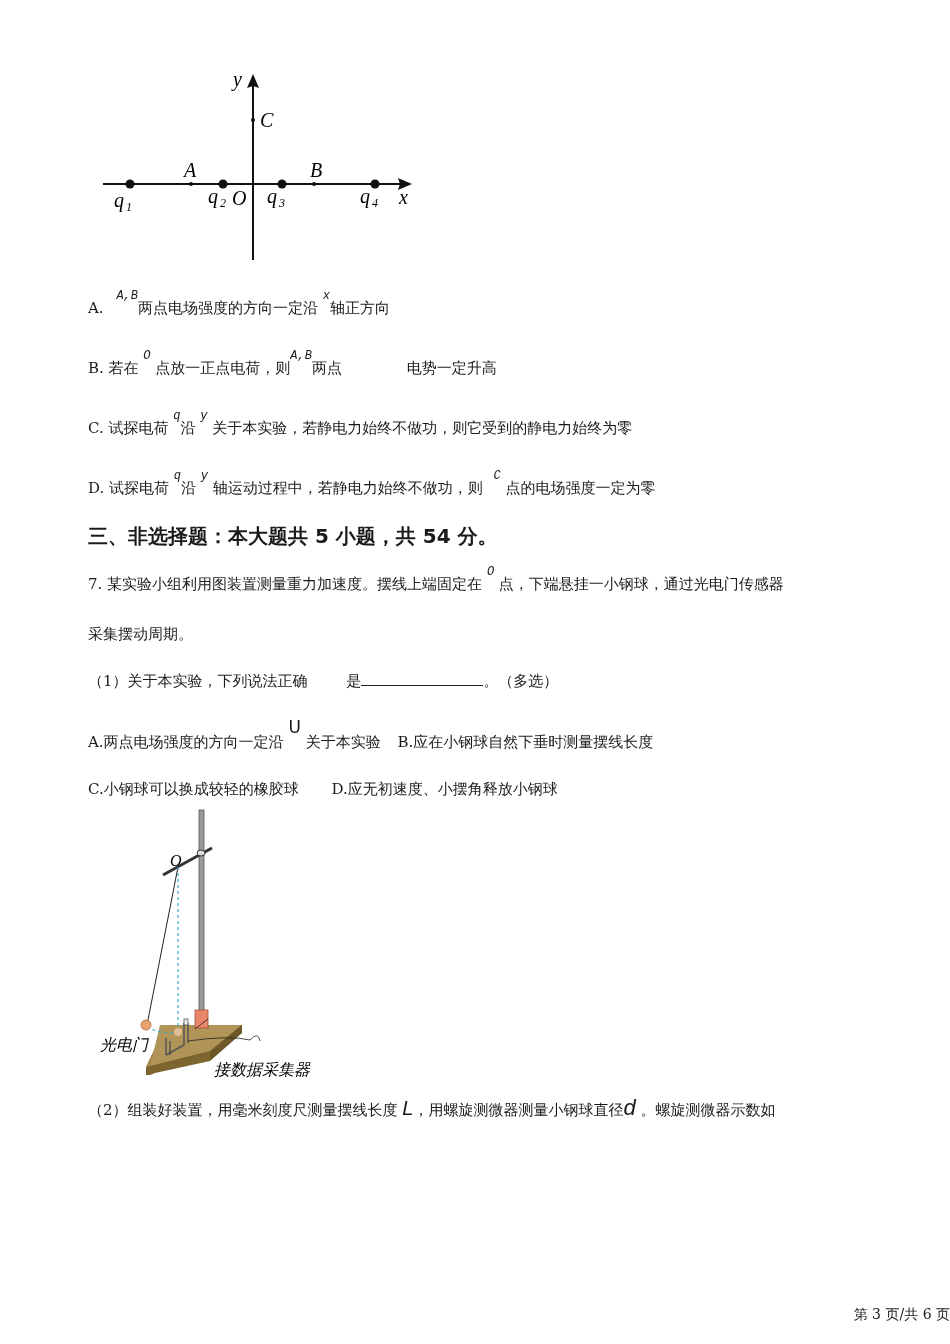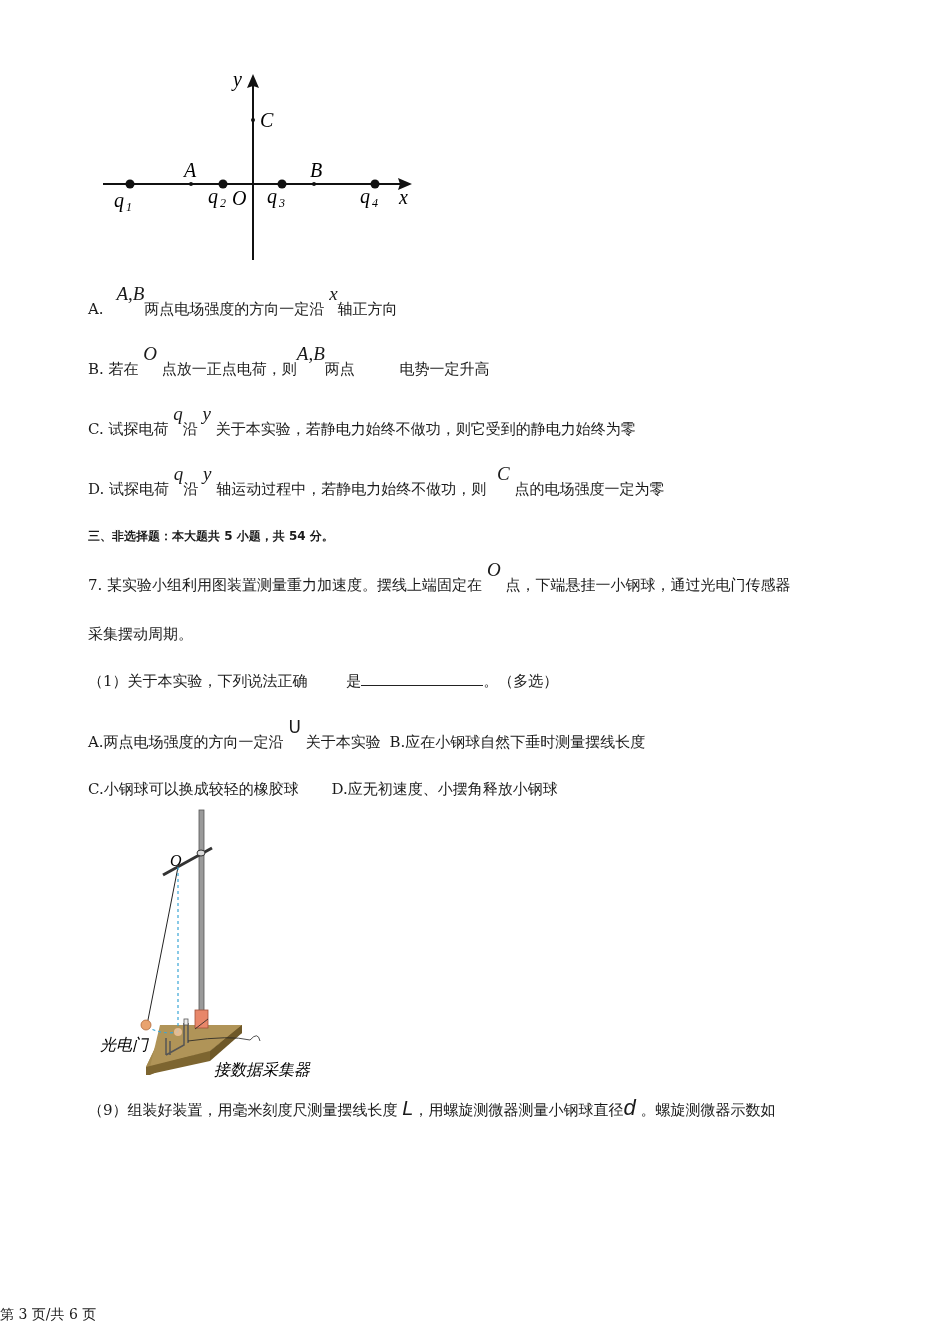--- a/index.html
+++ b/index.html
@@ -1,26 +1,26 @@
 <!DOCTYPE html>
 <html><head>
 <meta charset="utf-8">
 <style>
   html, body { margin: 0; padding: 0; background: #ffffff; }
   body { width: 950px; height: 1344px; position: relative; overflow: hidden;
          font-family: "DejaVu Serif", "Liberation Serif", serif; color: #1a1a1a; }
   .abs { position: absolute; }
   .line { position: absolute; left: 88px; font-size: 15px; white-space: nowrap; line-height: 20px; }
-  .math { font-family: Liberation Serif, serif; font-style: italic; font-size: 19px; position: relative; top: -14px; }
+  .math { font-family: Liberation Mono, monospace; font-style: italic; font-size: 12px; position: relative; top: -14px; }
   .math-sans { font-family: "Liberation Sans", sans-serif; font-style: italic; font-size: 20px; }
   .upright { font-style: normal; }
   .bold { font-weight: bold; font-family: "DejaVu Sans", sans-serif; }
   .blank { display: inline-block; width: 122px; border-bottom: 1px solid #222; height: 14px; vertical-align: baseline; }
   svg text { font-family: "Liberation Serif", serif; font-style: italic; }
-  .footer { position: absolute; top: 1306px; left: 0; width: 950px; text-align: left; font-size: 14px; }
+  .footer { position: absolute; top: 1306px; left: 0; width: 950px; text-align: right; font-size: 14px; }
 </style>
 </head>
 <body>
 
 <svg class="abs" style="left:90px;top:60px" width="340" height="210" viewBox="0 0 340 210">
   <line x1="13" y1="124" x2="318" y2="124" stroke="#111" stroke-width="2"></line>
   <polygon points="322,124 308,118 310,124 308,130" fill="#111"></polygon>
   <line x1="163" y1="200" x2="163" y2="20" stroke="#111" stroke-width="2"></line>
   <polygon points="163,14 157,28 163,26 169,28" fill="#111"></polygon>
   <circle cx="40" cy="124" r="4.5" fill="#111"></circle>
@@ -49,58 +49,58 @@
 <div class="line" style="top:298px">
   <span>A.</span>
   <span class="math" style="margin-left:8px">A,B</span><span>两点电场强度的方向一定沿</span>
   <span class="math">x</span><span>轴正方向</span>
 </div>
 
 <div class="line" style="top:358px">
   <span>B. 若在</span>
   <span class="math">O</span>
   <span>点放一正点电荷，则</span><span class="math">A,B</span><span>两点</span>
-  <span style="margin-left:40px">电势一定升高</span>
+  <span style="margin-left:60px">电势一定升高</span>
 </div>
 
 <div class="line" style="top:418px">
   <span>C. 试探电荷</span>
   <span class="math">q</span><span>沿</span>
   <span class="math">y</span>
   <span>关于本实验，若静电力始终不做功，则它受到的静电力始终为零</span>
 </div>
 
 <div class="line" style="top:478px">
   <span>D. 试探电荷</span>
   <span class="math">q</span><span>沿</span>
   <span class="math">y</span>
   <span>轴运动过程中，若静电力始终不做功，则</span>
   <span class="math" style="margin-left:6px">C</span>
   <span>点的电场强度一定为零</span>
 </div>
 
-<div class="line bold" style="top:526px;font-size:12px">三、非选择题：本大题共 5 小题，共 54 分。</div>
+<div class="line bold" style="top:526px;font-size:20px">三、非选择题：本大题共 5 小题，共 54 分。</div>
 
 <div class="line" style="top:574px">
   <span>7. 某实验小组利用图装置测量重力加速度。摆线上端固定在</span>
   <span class="math">O</span>
   <span>点，下端悬挂一小钢球，通过光电门传感器</span>
 </div>
 <div class="line" style="top:624px">采集摆动周期。</div>
 
 <div class="line" style="top:671px">
   <span>（1）关于本实验，下列说法正确</span>
   <span style="margin-left:34px">是</span><span class="blank"></span><span>。（多选）</span>
 </div>
 
 <div class="line" style="top:731px">
   <span>A.两点电场强度的方向一定沿</span>
   <span class="math upright" style="font-family:'DejaVu Sans',sans-serif;font-size:17px">U</span>
   <span>关于本实验</span>
-  <span style="margin-left:4px">B.应在小钢球自然下垂时测量摆线长度</span>
+  <span style="margin-left:12px">B.应在小钢球自然下垂时测量摆线长度</span>
 </div>
 <div class="line" style="top:779px">
   <span>C.小钢球可以换成较轻的橡胶球</span>
   <span style="margin-left:28px">D.应无初速度、小摆角释放小钢球</span>
 </div>
 
 <svg class="abs" style="left:90px;top:805px" width="260" height="280" viewBox="0 0 260 280">
 
   <polygon points="76,220 152,220 60,262 56,262" fill="#a58a4e"></polygon>
   <polygon points="76,220 152,220 152,228 60,270 56,270 56,262 60,262" fill="#7d6530"></polygon>
@@ -130,18 +130,18 @@
 
   <path d="M98,236 Q140,230 160,235 Q168,226 170,236" fill="none" stroke="#222" stroke-width="0.8"></path>
   <line x1="105" y1="224" x2="118" y2="214" stroke="#222" stroke-width="0.8"></line>
 
   <text x="80" y="61" font-size="16">O</text>
   <text x="10" y="245" font-size="16" font-style="normal" style="font-family:'DejaVu Sans',sans-serif">光电门</text>
   <text x="124" y="270" font-size="16" font-style="normal" style="font-family:'DejaVu Sans',sans-serif">接数据采集器</text>
 </svg>
 
 <div class="line" style="top:1098px">
-  <span>（9）组装好装置，用毫米刻度尺测量摆线长度</span>
+  <span>（2）组装好装置，用毫米刻度尺测量摆线长度</span>
   <span class="math-sans">L</span><span>，用螺旋测微器测量小钢球直径</span><span class="math-sans" style="font-size:22px">d</span>
   <span>。螺旋测微器示数如</span>
 </div>
 
 <div class="footer">第 3 页/共 6 页</div>
 
 </body></html>

